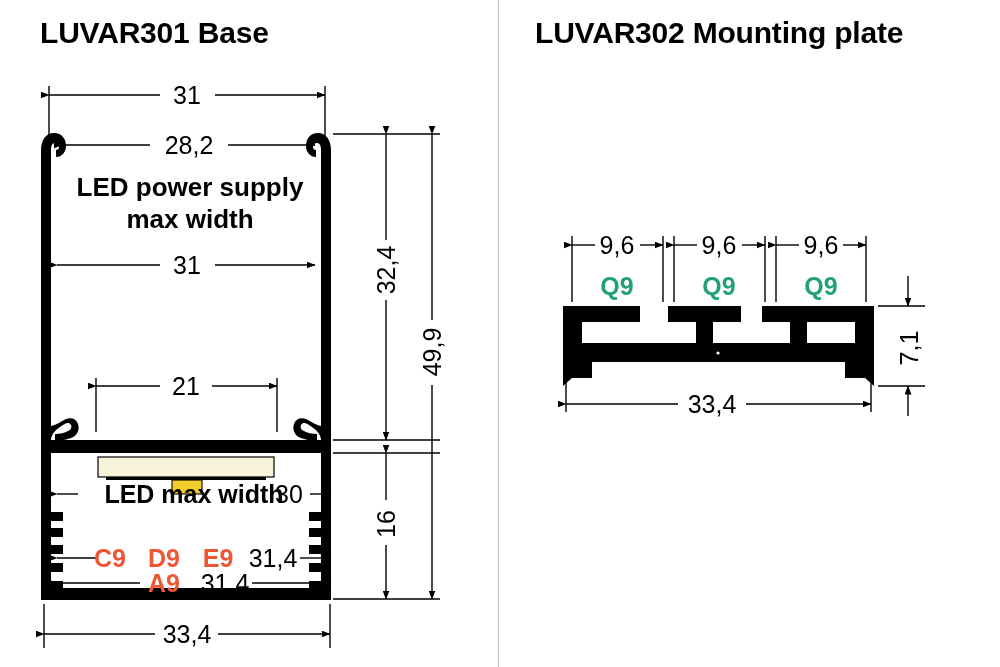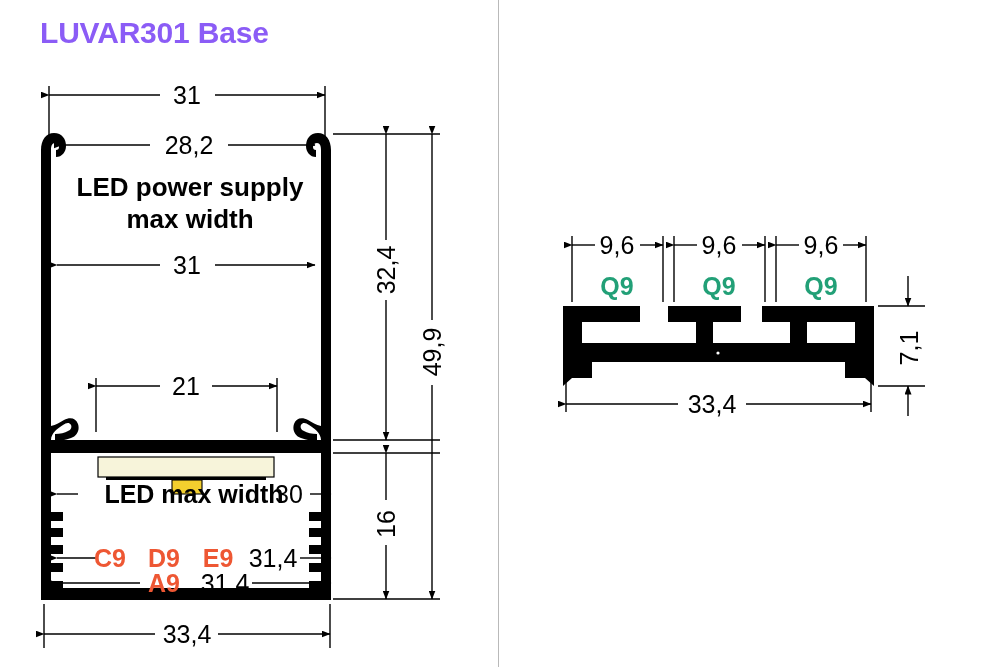--- a/index.html
+++ b/index.html
@@ -1,35 +1,36 @@
 <!DOCTYPE html>
 <html><head>
 <meta charset="utf-8">
 <style>
   html,body{margin:0;padding:0;background:#fff;}
   body{width:1000px;height:667px;overflow:hidden;
        font-family:"Liberation Sans","DejaVu Sans",sans-serif;}
   #stage{position:relative;width:1000px;height:667px;background:#ffffff;}
   .panel-title{
-    position:absolute;font-weight:bold;color:#8b5cf6;
+    position:absolute;font-weight:bold;color:#000000;
     font-size:30px;letter-spacing:-0.2px;white-space:nowrap;
   }
   #title-left{left:40px;top:16px;}
   #title-right{left:535px;top:16px;}
   #divider{position:absolute;left:498px;top:0;width:1px;height:667px;background:#b9b9b9;}
   svg{position:absolute;left:0;top:0;}
   text{font-family:"Liberation Sans","DejaVu Sans",sans-serif;}
 </style>
 </head>
 <body>
 
 <div id="stage">
 
   <div class="panel-title" id="title-left">LUVAR301 Base</div>
 
+  <div class="panel-title" id="title-right">LUVAR302 Mounting plate</div>
 
   <div id="divider"></div>
 
   <svg width="500" height="667" viewBox="0 0 500 667">
 
     <g fill="#000000">
 
       <path d="
         M 41,600
         L 41,150

